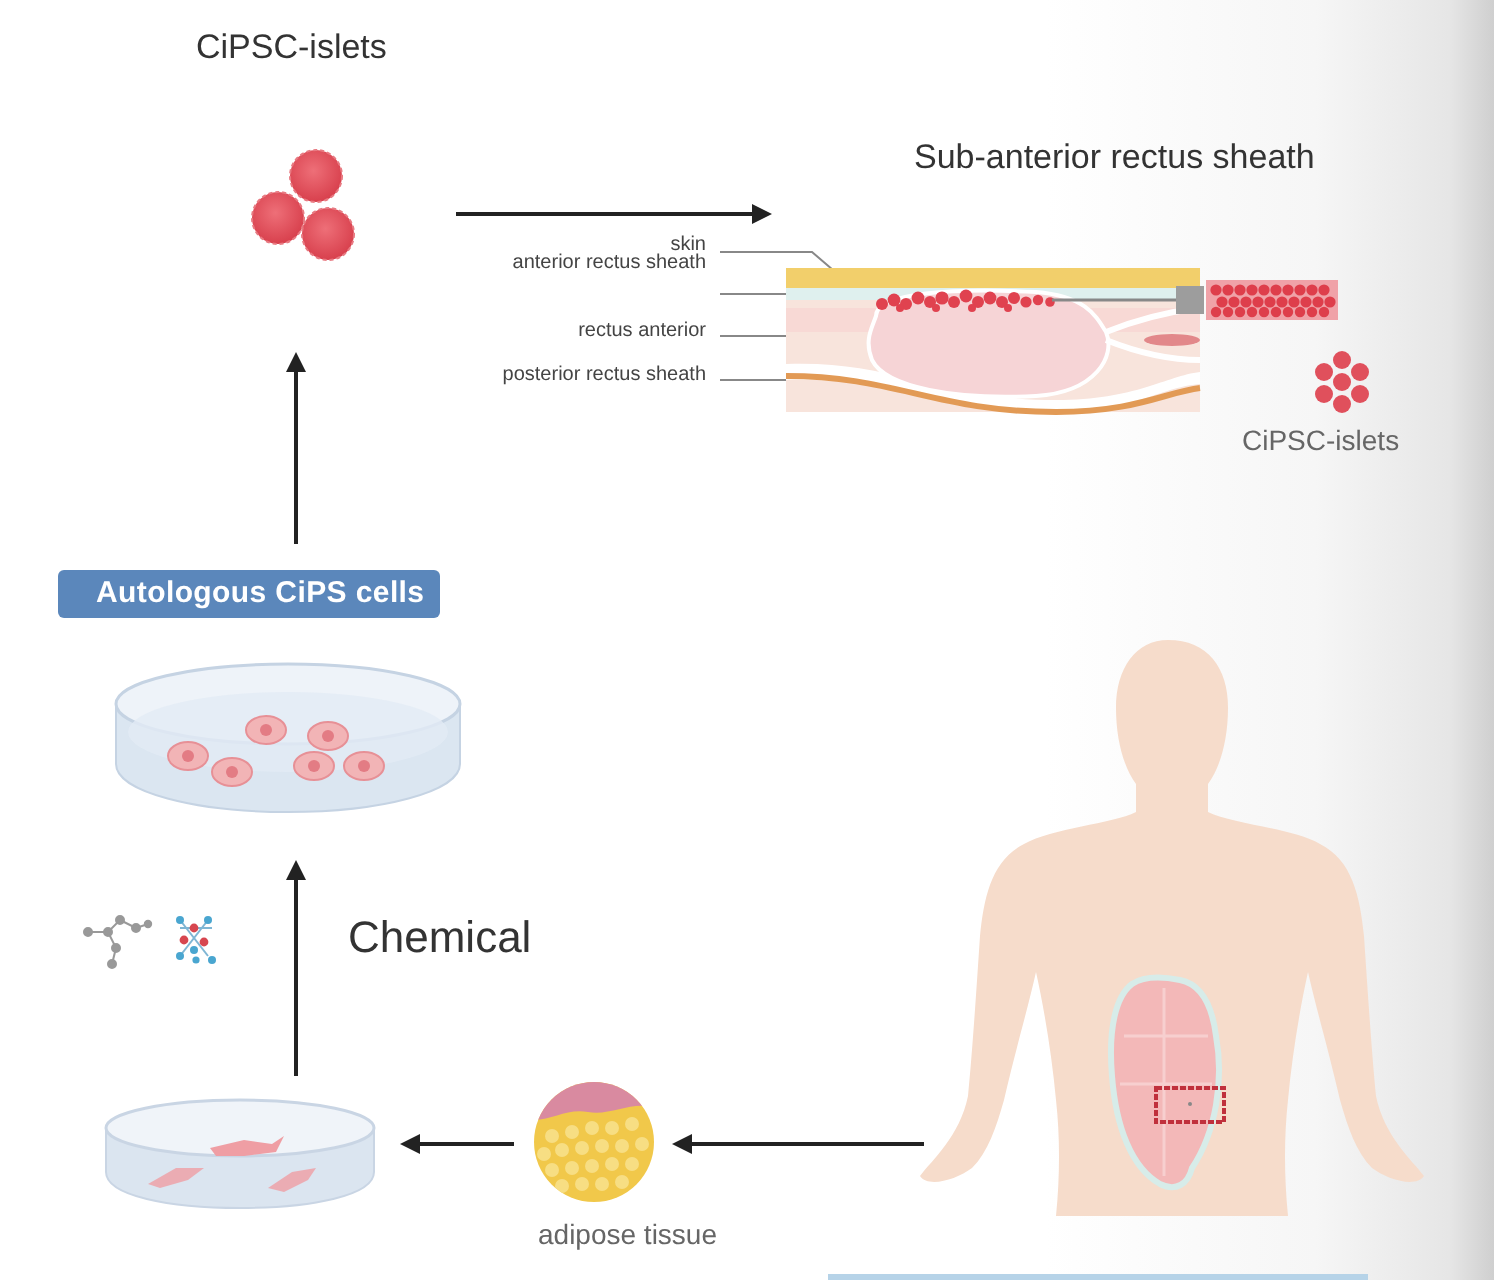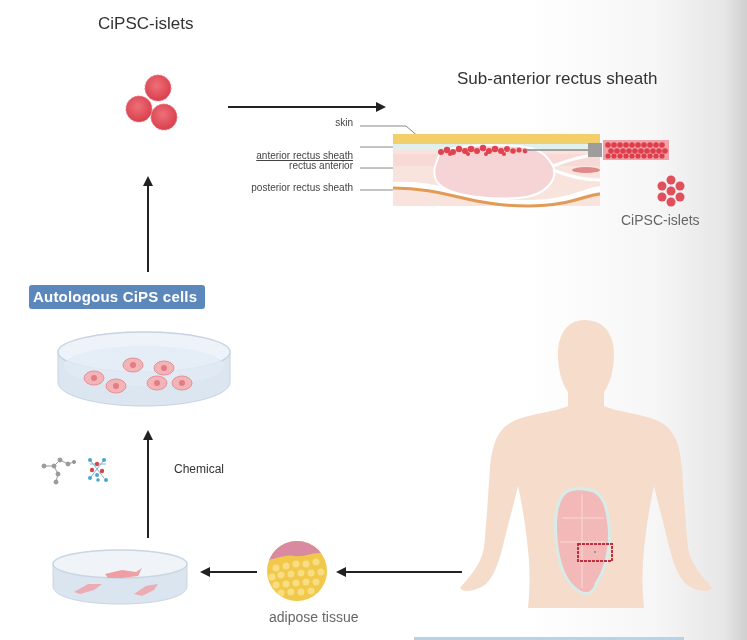--- a/index.html
+++ b/index.html
@@ -6,21 +6,21 @@
     body {
       width: 747px; height: 640px; position: relative; overflow: hidden;
       background: linear-gradient(90deg, #ffffff 0%, #ffffff 70%, #f6f6f6 88%, #e6e6e6 97%, #cfcfcf 100%);
       font-family: "Liberation Sans", sans-serif;
     }
     .abs { position: absolute; }
     .title { color: #333; font-size: 17px; white-space: nowrap; }
     .label-sm { color: #444; font-size: 10px; white-space: nowrap; text-align: center; }
     .badge {
       background: #5b87bb; color: #fff; font-weight: bold; font-size: 15px;
-      border-radius: 3px; padding: 3px 8px 4px 4px; white-space: nowrap;
+      border-radius: 3px; padding: 3px 8px 4px 19px; white-space: nowrap;
       letter-spacing: 0.2px;
     }
     .caption { color: #666; font-size: 14px; white-space: nowrap; }
     svg { position: absolute; overflow: visible; }
   </style>
 </head>
 <body>
 
 <div class="abs title" style="left:98px; top:14px;">CiPSC-islets</div>
 
@@ -37,21 +37,21 @@
 </svg>
 
 <svg style="left:228px; top:100px;" width="160" height="14">
   <line x1="0" y1="7" x2="148" y2="7" stroke="#222" stroke-width="2"></line>
   <polygon points="148,2 158,7 148,12" fill="#222"></polygon>
 </svg>
 
 <div class="abs title" style="left:457px; top:69px;">Sub-anterior rectus sheath</div>
 
 <div class="abs label-sm" style="right:394px; top:117px;">skin</div>
-<div class="abs label-sm" style="right:394px; top:150px;text-decoration:underline;">anterior rectus sheath</div>
+<div class="abs label-sm" style="right:394px; top:126px;">anterior rectus sheath</div>
 <div class="abs label-sm" style="right:394px; top:160px;">rectus anterior</div>
 <div class="abs label-sm" style="right:394px; top:182px;">posterior rectus sheath</div>
 
 <svg style="left:358px; top:118px;" width="320" height="92">
 
   <g stroke="#888" stroke-width="1" fill="none">
     <polyline points="2,8 48,8 62,20"></polyline>
     <polyline points="2,29 40,29 63,55"></polyline>
     <polyline points="2,50 78,50"></polyline>
     <polyline points="2,72 60,72 72,58"></polyline>
@@ -209,21 +209,21 @@
     <circle cx="57" cy="8" r="2.2" fill="#d7464f"></circle>
       <circle cx="52" cy="14" r="2.2" fill="#d7464f"></circle>
     <circle cx="62" cy="15" r="2.2" fill="#d7464f"></circle>
       <circle cx="57" cy="19" r="2" fill="#4aa6d0"></circle>
     <circle cx="50" cy="22" r="2" fill="#4aa6d0"></circle>
       <circle cx="66" cy="24" r="2" fill="#4aa6d0"></circle>
     <circle cx="58" cy="24" r="1.8" fill="#4aa6d0"></circle>
   </g>
 </svg>
 
-<div class="abs" style="left:174px; top:458px; font-size:12px; color:#333; line-height:22px;">
+<div class="abs" style="left:174px; top:458px; font-size:22px; color:#333; line-height:22px;">
   <div>Chemical</div>
 </div>
 
 <svg style="left:50px; top:548px;" width="140" height="60">
   <path d="M3,16 L3,38 C3,50 35,56 70,56 C105,56 137,50 137,38 L137,16" fill="#dbe5f0" stroke="#c9d5e4"></path>
   <ellipse cx="70" cy="16" rx="67" ry="14" fill="#f0f4f9" stroke="#c9d5e4" stroke-width="1.5"></ellipse>
   <g fill="#ef9ea4">
     <path d="M55,26 L72,22 L86,24 L92,20 L88,28 L72,30 L58,30 Z"></path>
     <path d="M24,44 L38,36 L52,36 L44,42 L30,46 Z" opacity="0.8"></path>
     <path d="M84,46 L96,38 L108,36 L104,42 L92,48 Z" opacity="0.8"></path>

